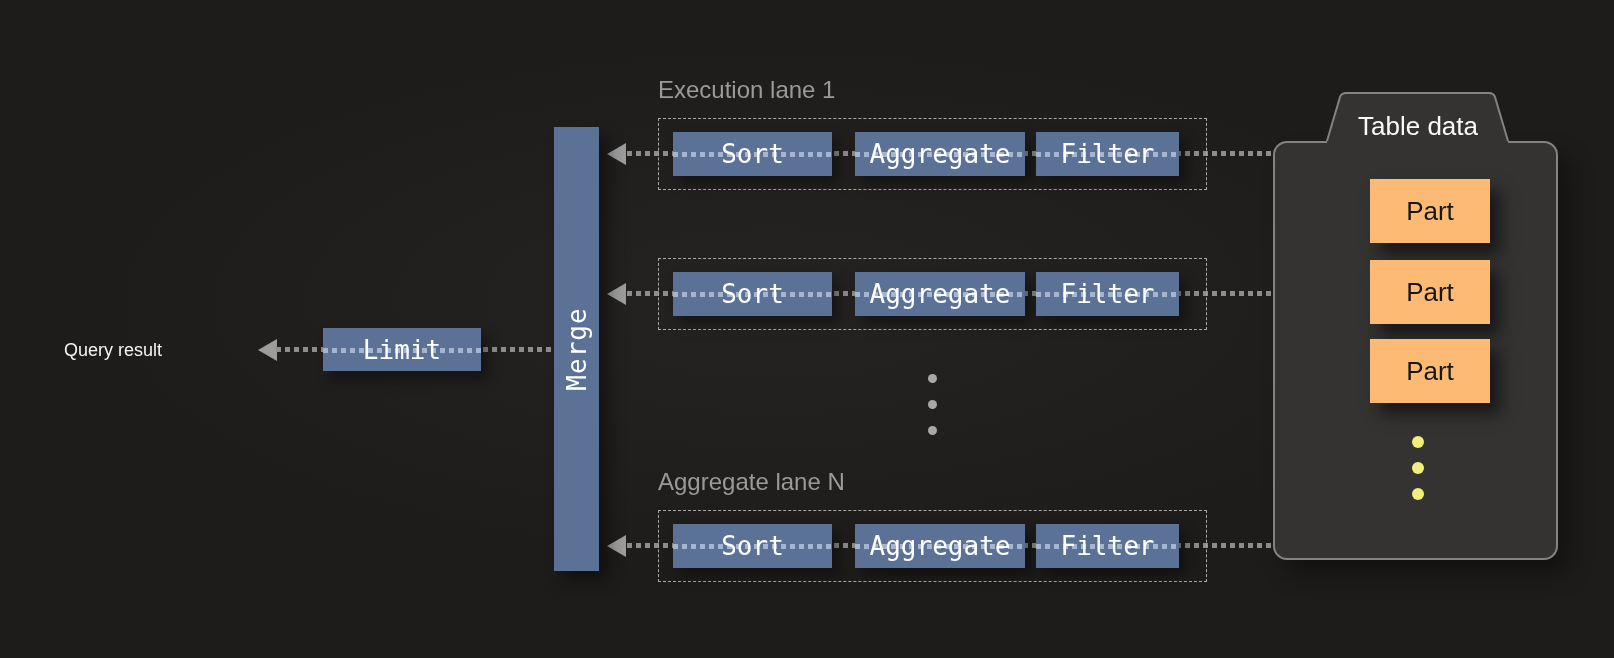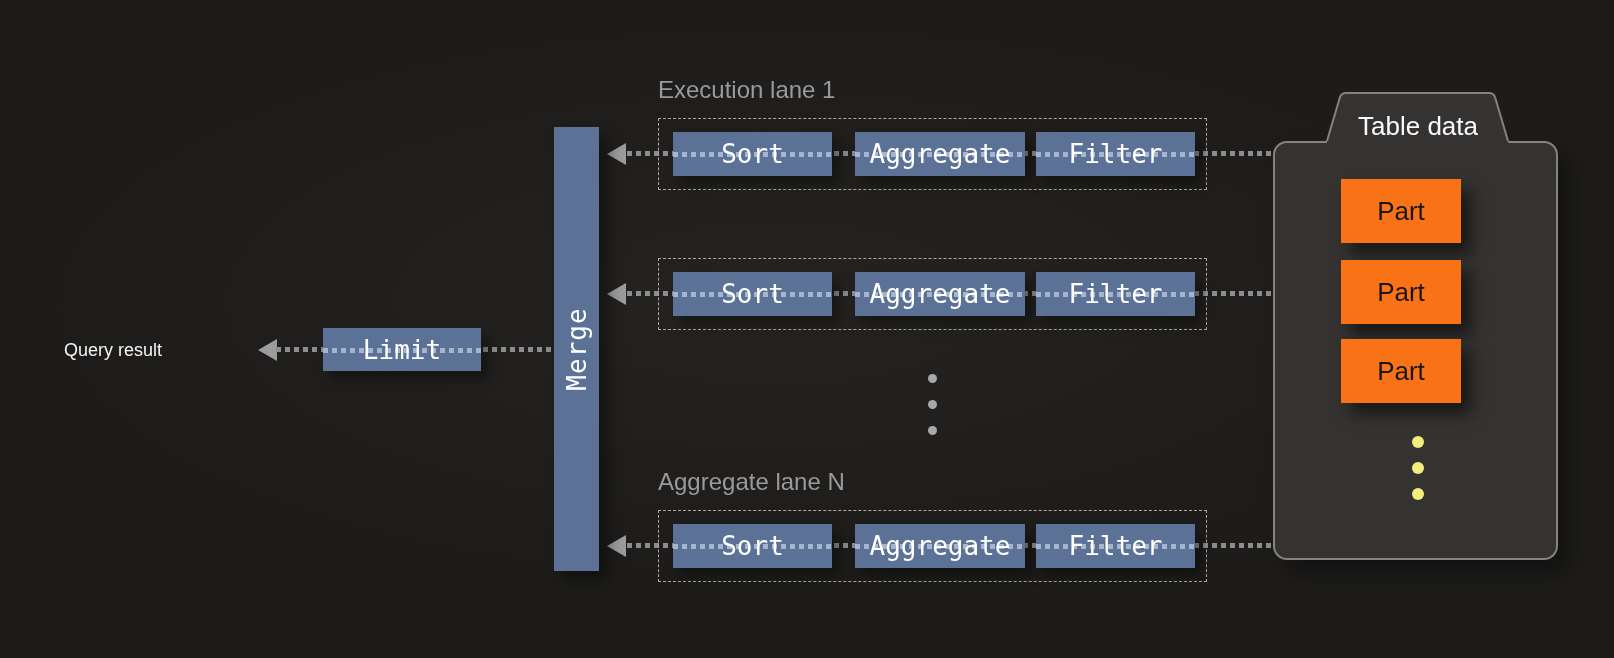--- a/index.html
+++ b/index.html
@@ -67,43 +67,43 @@
     font-size:24px;color:#9a9a9a;
   }
   .lane-dashed{
     position:absolute;left:53px;top:40px;width:547px;height:70px;
     border:1px dashed #a9a9a9;z-index:1;
   }
   .lane-line{left:22px;top:73px;width:646px;z-index:0;}
   .lane-arrow{left:2px;top:65px;}
   .op-sort{left:68px;top:54px;width:159px;justify-content:center;}
   .op-aggregate{left:250px;top:54px;width:170px;}
-  .op-filter{left:431px;top:54px;width:159px;}
+  .op-filter{left:431px;top:54px;width:143px;}
   .op-sort,.op-aggregate,.op-filter{height:44px;}
   
   .lane-ellipsis{
     position:absolute;left:928px;top:374px;
     display:flex;flex-direction:column;gap:17px;
   }
   .gdot{width:9px;height:9px;border-radius:50%;background:#a8a8a8;}
   
   .table-box{
     position:absolute;left:1273px;top:141px;width:285px;height:419px;
     background:#353332;border:2px solid #85837f;border-radius:14px;
     box-shadow:12px 14px 22px rgba(0,0,0,0.35);
     box-sizing:border-box;z-index:1;
   }
   .table-tab{position:absolute;left:1322px;top:90px;z-index:2;}
   .table-title{
     position:absolute;left:1322px;top:98px;width:192px;
     text-align:center;font-size:26px;color:#fafafa;z-index:3;margin-top:13px;
   }
   .part{
-    position:absolute;left:66px;width:120px;height:64px;
-    background:#f97316;color:#161616;
+    position:absolute;left:95px;width:120px;height:64px;
+    background:#fdba74;color:#161616;
     display:flex;align-items:center;justify-content:center;
     font-size:26px;
     box-shadow:10px 11px 15px rgba(0,0,0,0.55);
   }
   .table-ellipsis{
     position:absolute;left:137px;top:293px;
     display:flex;flex-direction:column;gap:14px;
   }
   .ydot{width:12px;height:12px;border-radius:50%;background:#f1ee7c;}
 </style>

